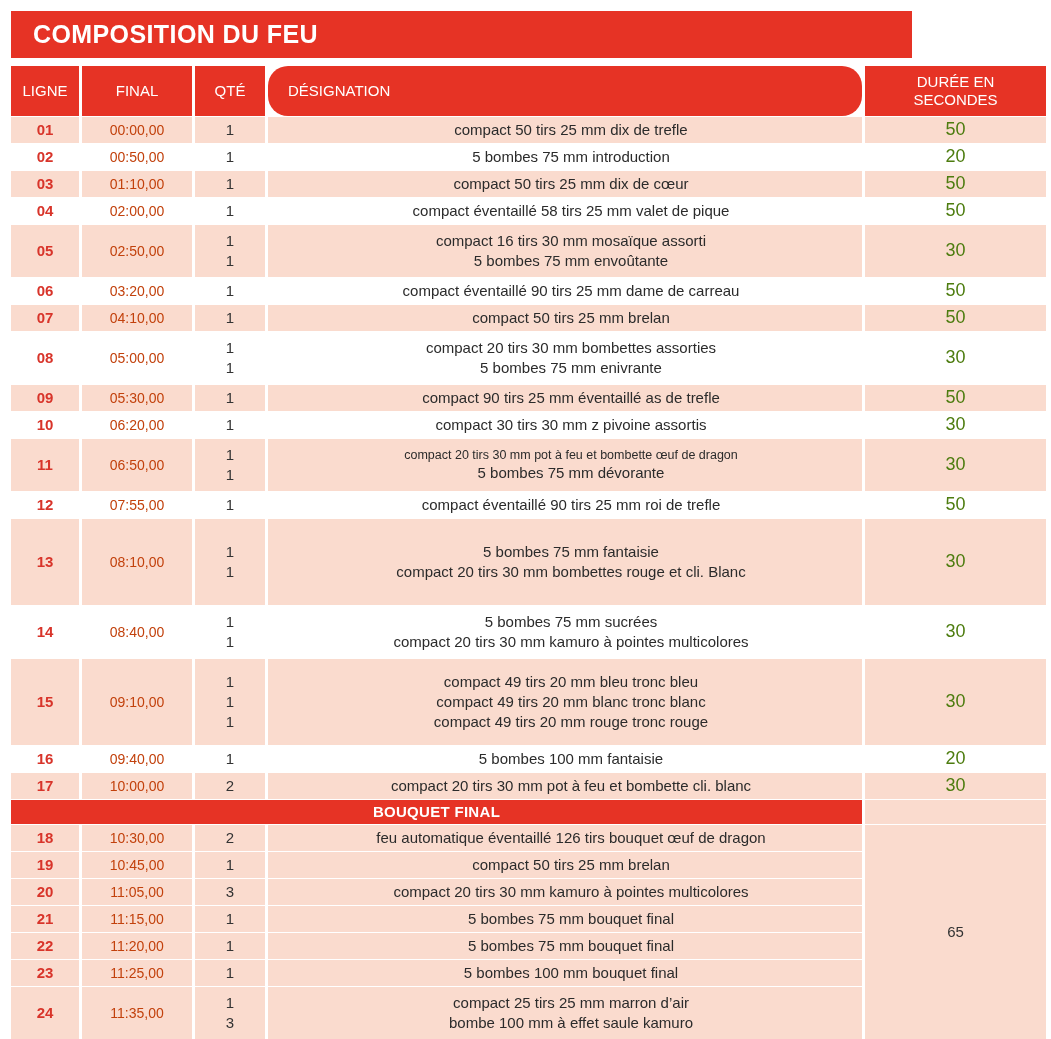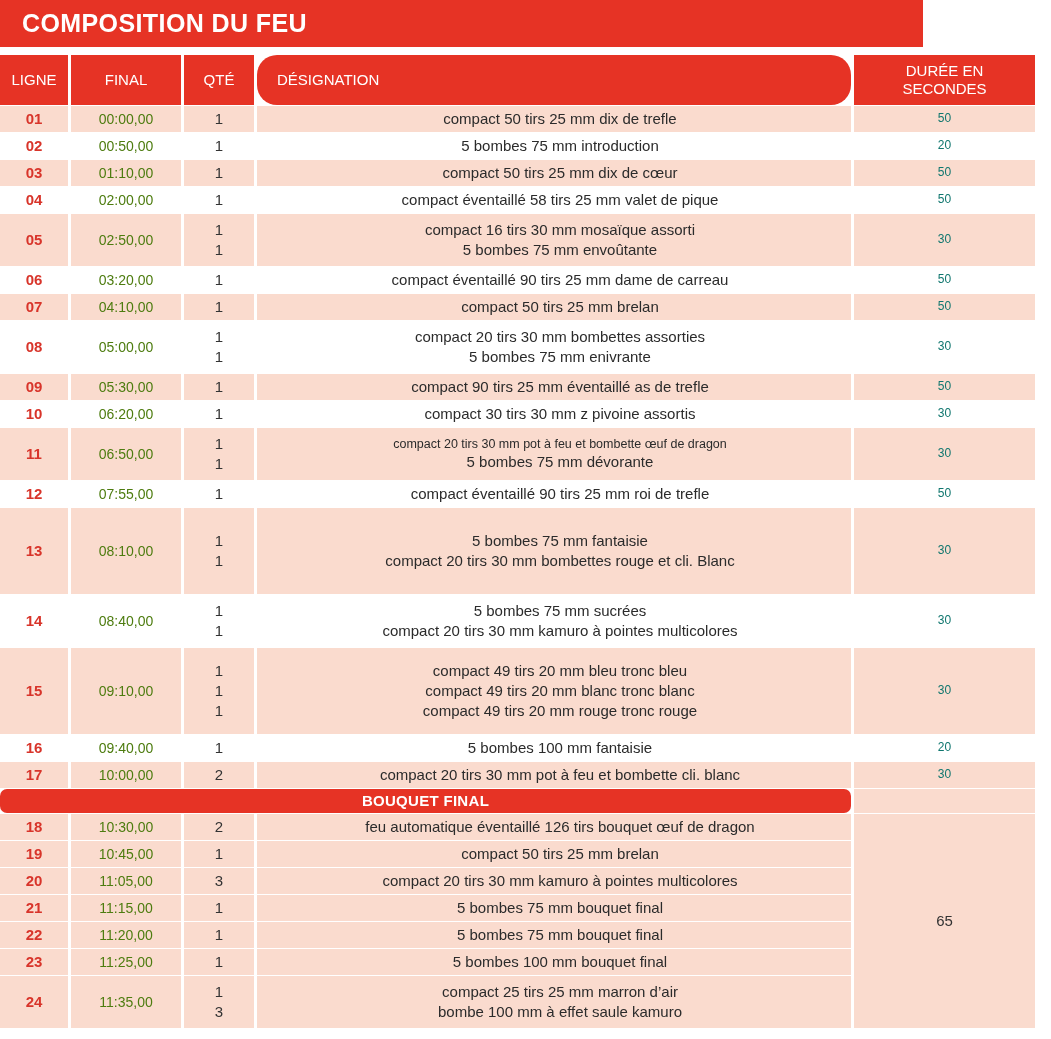--- a/index.html
+++ b/index.html
@@ -12,20 +12,21 @@
     height: 1039px;
     font-family: "Liberation Sans", sans-serif;
     -webkit-font-smoothing: antialiased;
   }
 
   .sheet {
     position: relative;
     width: 923px;
     height: 1039px;
     box-sizing: border-box;
+    padding: 11px;
     background: #ffffff;
   }
 
   
   .title-bar {
     background: #e63325;
     height: 47px;
     display: flex;
     align-items: center;
     padding-left: 22px;
@@ -86,30 +87,30 @@
     line-height: 1.33;
   }
   tbody tr.alt td { background: #fadbce; }
 
   td.ligne {
     color: #d8342a;
     font-weight: bold;
     font-size: 15px;
     margin-top: 43px;
   }
-  td.chrono { font-size: 14px; color: #4d7c0f; }
+  td.chrono { font-size: 14px; color: #c2410c; }
   td.qte { font-size: 15px; color: #333333; }
   td.desig {
     text-align: center;
     padding-left: 20px;
     padding-right: 8px;
     font-size: 15px;
     color: #2b2b2b;
   }
-  td.duree { font-size: 12px; color: #0f766e; }
+  td.duree { font-size: 18px; color: #4d7c0f; }
 
   
   .stack { display: block; }
   .stack > span { display: block; }
 
   
   .sm { font-size: 12.5px; }
 
   
   tr.h1 td { height: 26px; }
@@ -118,21 +119,20 @@
 
   
   td.section-banner {
     background: #e63325;
     color: #ffffff;
     font-weight: bold;
     font-size: 15px;
     text-align: center;
     height: 24px;
     letter-spacing: 0.3px;
-    border-radius: 7px;
   }
   td.section-banner-spacer {
     background: #fadbce;
   }
 
   
   td.duree-merged {
     background: #fadbce;
     vertical-align: middle;
     text-align: center;

